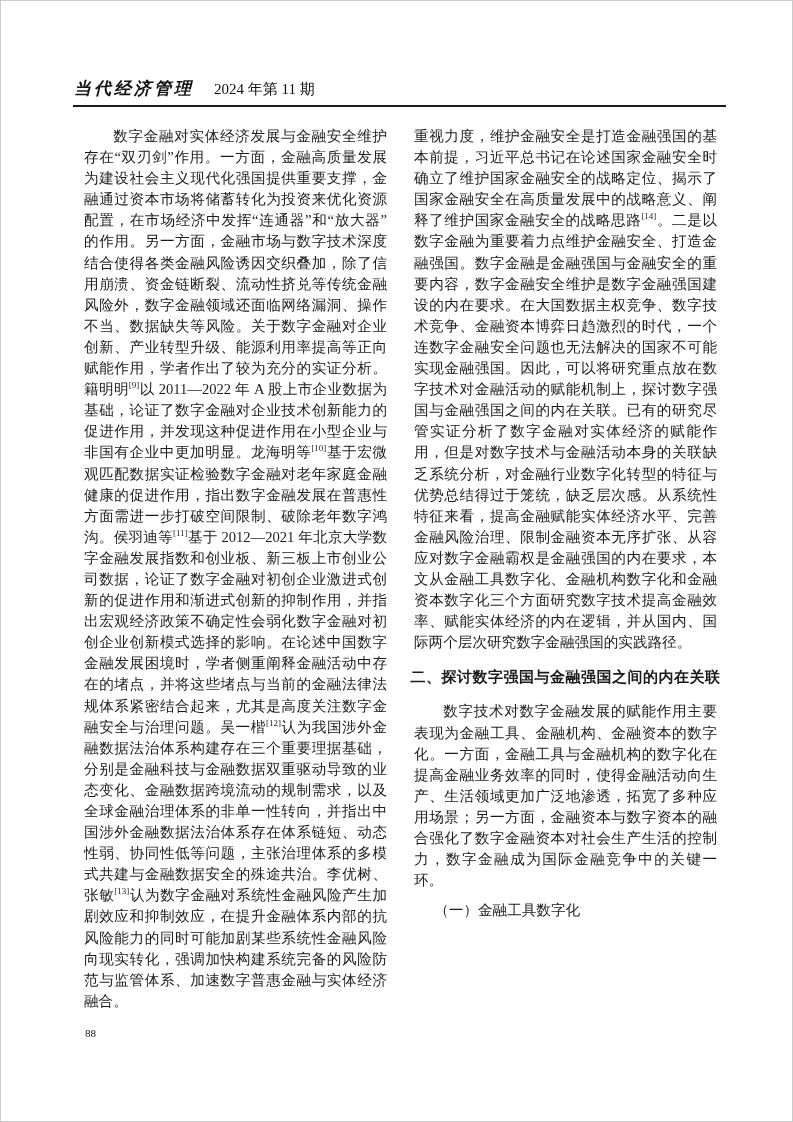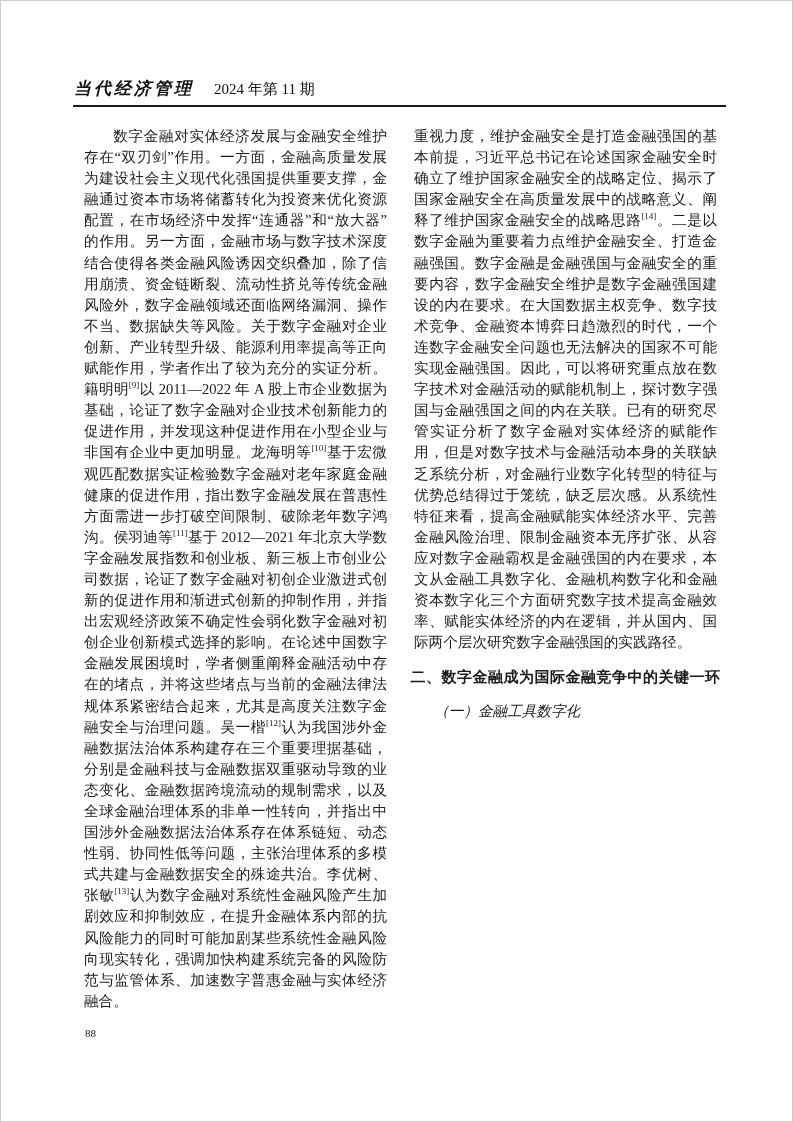--- a/index.html
+++ b/index.html
@@ -65,21 +65,20 @@
   }
   .section-heading {
     margin: 14px 0 13px 0;
     font-weight: 700;
     font-size: 15px;
     text-align: center;
     text-indent: 0;
     letter-spacing: 0.5px;
   }
   .sub-heading {
-    font-style: italic;
     text-indent: 2em;
     margin: 0;
   }
   .page-number {
     position: absolute;
     left: 84px;
     top: 1026px;
     font-size: 11px;
     color: #111;
   }
@@ -94,19 +93,20 @@
   </div>
 
   <div class="header-rule"></div>
 
   <div class="col col-left">
     <p class="para indent">数字金融对实体经济发展与金融安全维护存在“双刃剑”作用。一方面，金融高质量发展为建设社会主义现代化强国提供重要支撑，金融通过资本市场将储蓄转化为投资来优化资源配置，在市场经济中发挥“连通器”和“放大器”的作用。另一方面，金融市场与数字技术深度结合使得各类金融风险诱因交织叠加，除了信用崩溃、资金链断裂、流动性挤兑等传统金融风险外，数字金融领域还面临网络漏洞、操作不当、数据缺失等风险。关于数字金融对企业创新、产业转型升级、能源利用率提高等正向赋能作用，学者作出了较为充分的实证分析。籍明明<sup>[9]</sup>以 2011—2022 年 A 股上市企业数据为基础，论证了数字金融对企业技术创新能力的促进作用，并发现这种促进作用在小型企业与非国有企业中更加明显。龙海明等<sup>[10]</sup>基于宏微观匹配数据实证检验数字金融对老年家庭金融健康的促进作用，指出数字金融发展在普惠性方面需进一步打破空间限制、破除老年数字鸿沟。侯羽迪等<sup>[11]</sup>基于 2012—2021 年北京大学数字金融发展指数和创业板、新三板上市创业公司数据，论证了数字金融对初创企业激进式创新的促进作用和渐进式创新的抑制作用，并指出宏观经济政策不确定性会弱化数字金融对初创企业创新模式选择的影响。在论述中国数字金融发展困境时，学者侧重阐释金融活动中存在的堵点，并将这些堵点与当前的金融法律法规体系紧密结合起来，尤其是高度关注数字金融安全与治理问题。吴一楷<sup>[12]</sup>认为我国涉外金融数据法治体系构建存在三个重要理据基础，分别是金融科技与金融数据双重驱动导致的业态变化、金融数据跨境流动的规制需求，以及全球金融治理体系的非单一性转向，并指出中国涉外金融数据法治体系存在体系链短、动态性弱、协同性低等问题，主张治理体系的多模式共建与金融数据安全的殊途共治。李优树、张敏<sup>[13]</sup>认为数字金融对系统性金融风险产生加剧效应和抑制效应，在提升金融体系内部的抗风险能力的同时可能加剧某些系统性金融风险向现实转化，强调加快构建系统完备的风险防范与监管体系、加速数字普惠金融与实体经济融合。</p>
   </div>
 
   <div class="col col-right">
     <p class="para">重视力度，维护金融安全是打造金融强国的基本前提，习近平总书记在论述国家金融安全时确立了维护国家金融安全的战略定位、揭示了国家金融安全在高质量发展中的战略意义、阐释了维护国家金融安全的战略思路<sup>[14]</sup>。二是以数字金融为重要着力点维护金融安全、打造金融强国。数字金融是金融强国与金融安全的重要内容，数字金融安全维护是数字金融强国建设的内在要求。在大国数据主权竞争、数字技术竞争、金融资本博弈日趋激烈的时代，一个连数字金融安全问题也无法解决的国家不可能实现金融强国。因此，可以将研究重点放在数字技术对金融活动的赋能机制上，探讨数字强国与金融强国之间的内在关联。已有的研究尽管实证分析了数字金融对实体经济的赋能作用，但是对数字技术与金融活动本身的关联缺乏系统分析，对金融行业数字化转型的特征与优势总结得过于笼统，缺乏层次感。从系统性特征来看，提高金融赋能实体经济水平、完善金融风险治理、限制金融资本无序扩张、从容应对数字金融霸权是金融强国的内在要求，本文从金融工具数字化、金融机构数字化和金融资本数字化三个方面研究数字技术提高金融效率、赋能实体经济的内在逻辑，并从国内、国际两个层次研究数字金融强国的实践路径。</p>
-    <p class="para section-heading">二、数字金融成为国际金融竞争中的关键一环</p>
+    <p class="para section-heading">二、探讨数字强国与金融强国之间的内在关联</p>
+    <p class="para indent">数字技术对数字金融发展的赋能作用主要表现为金融工具、金融机构、金融资本的数字化。一方面，金融工具与金融机构的数字化在提高金融业务效率的同时，使得金融活动向生产、生活领域更加广泛地渗透，拓宽了多种应用场景；另一方面，金融资本与数字资本的融合强化了数字金融资本对社会生产生活的控制力，数字金融成为国际金融竞争中的关键一环。</p>
     <p class="para sub-heading">（一）金融工具数字化</p>
   </div>
 
   <div class="page-number">88</div>
 
 </div>
 
 </body></html>

